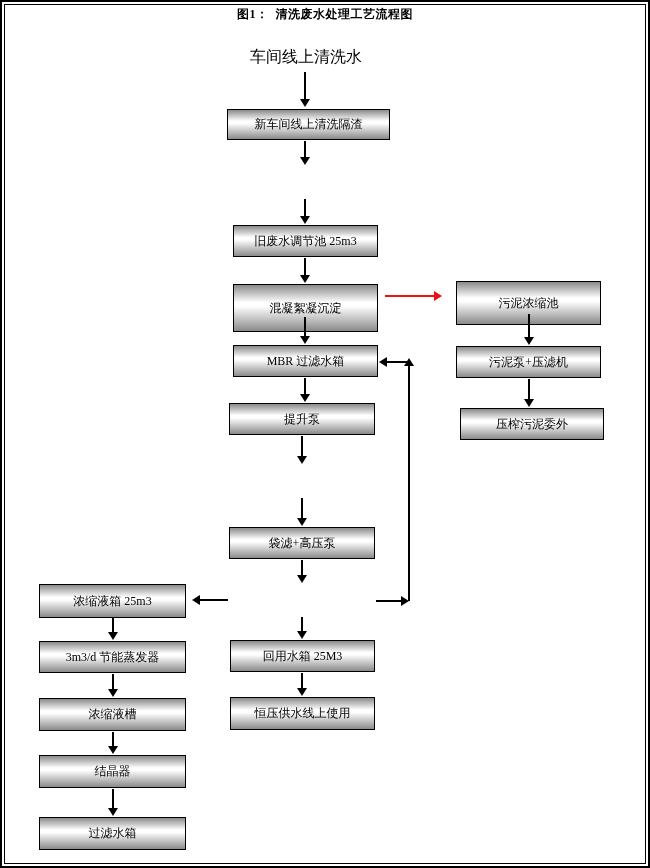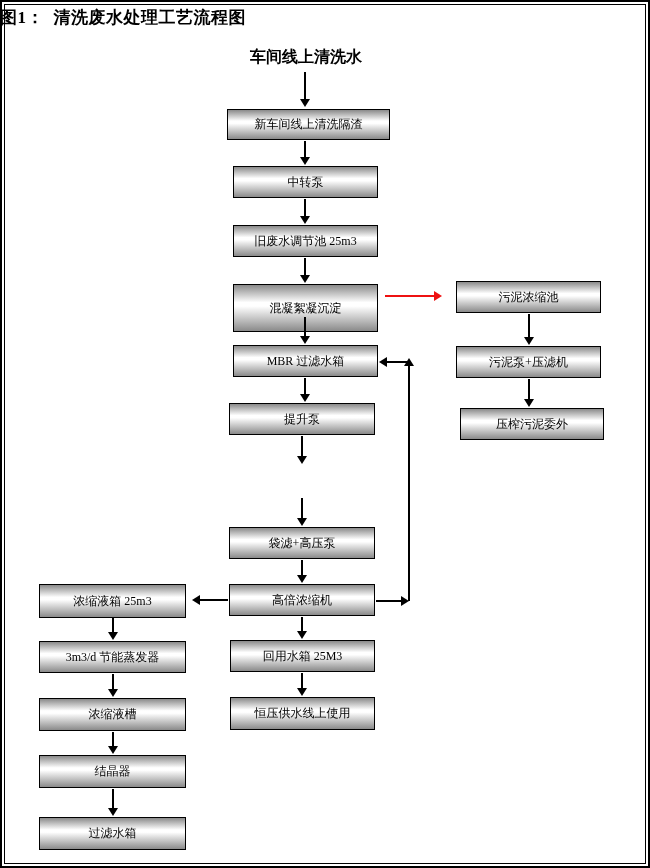--- a/index.html
+++ b/index.html
@@ -13,26 +13,26 @@
   .frame-outer{
     position:absolute;left:0;top:0;right:0;bottom:0;
     border:2px solid #000;pointer-events:none;
   }
   .frame-inner{
     position:absolute;left:4px;top:4px;right:4px;bottom:4px;
     border:1px solid #000;pointer-events:none;
   }
   .fig-title{
     position:absolute;left:0;top:6px;width:100%;
-    text-align:left;font-size:17px;font-weight:bold;color:#000;
+    text-align:center;font-size:12px;font-weight:bold;color:#000;
     white-space:pre;letter-spacing:.5px;
   }
   .source-label{
     position:absolute;left:206px;top:47px;width:200px;
-    text-align:center;font-size:16px;font-weight:bold;color:#000;
+    text-align:center;font-size:16px;font-weight:normal;color:#000;
     white-space:nowrap;
   }
   .node{
     position:absolute;
     border:1px solid var(--box-border,#000);
     background:linear-gradient(180deg,
       var(--box-gradient-edge,#8a8a8a) 0%,
       var(--box-gradient-center,#ffffff) 38%,
       var(--box-gradient-center,#ffffff) 46%,
       var(--box-gradient-edge,#8a8a8a) 100%);
@@ -73,31 +73,29 @@
 <body>
 
 <div id="stage">
   <div class="frame-outer"></div>
   <div class="frame-inner"></div>
 
   <div class="fig-title">图1：  清洗废水处理工艺流程图</div>
   <div class="source-label">车间线上清洗水</div>
 
   <div class="node" style="left:227px;top:109px;width:163px;height:31px">新车间线上清洗隔渣</div>
-  <div class="node" style="left:233px;top:166px;width:145px;height:32px">中转泵</div>
   <div class="node" style="left:233px;top:225px;width:145px;height:32px">旧废水调节池 25m3</div>
   <div class="node" style="left:233px;top:284px;width:145px;height:48px">混凝絮凝沉淀</div>
   <div class="node" style="left:233px;top:345px;width:145px;height:32px">MBR 过滤水箱</div>
   <div class="node" style="left:229px;top:403px;width:146px;height:32px">提升泵</div>
   <div class="node" style="left:229px;top:527px;width:146px;height:32px">袋滤+高压泵</div>
-  <div class="node" style="left:229px;top:584px;width:146px;height:32px">高倍浓缩机</div>
   <div class="node" style="left:230px;top:640px;width:145px;height:32px">回用水箱 25M3</div>
   <div class="node" style="left:230px;top:697px;width:145px;height:33px">恒压供水线上使用</div>
 
-  <div class="node" style="left:456px;top:281px;width:145px;height:32px">污泥浓缩池</div>
+  <div class="node" style="left:456px;top:281px;width:145px;height:44px">污泥浓缩池</div>
   <div class="node" style="left:456px;top:346px;width:145px;height:32px">污泥泵+压滤机</div>
   <div class="node" style="left:460px;top:408px;width:144px;height:32px">压榨污泥委外</div>
 
   <div class="node" style="left:39px;top:584px;width:147px;height:34px">浓缩液箱 25m3</div>
   <div class="node" style="left:39px;top:641px;width:147px;height:32px">3m3/d 节能蒸发器</div>
   <div class="node" style="left:39px;top:698px;width:147px;height:33px">浓缩液槽</div>
   <div class="node" style="left:39px;top:755px;width:147px;height:33px">结晶器</div>
   <div class="node" style="left:39px;top:817px;width:147px;height:33px">过滤水箱</div>
 
   <div class="av" style="left:304px;top:72px;height:27px"></div>

